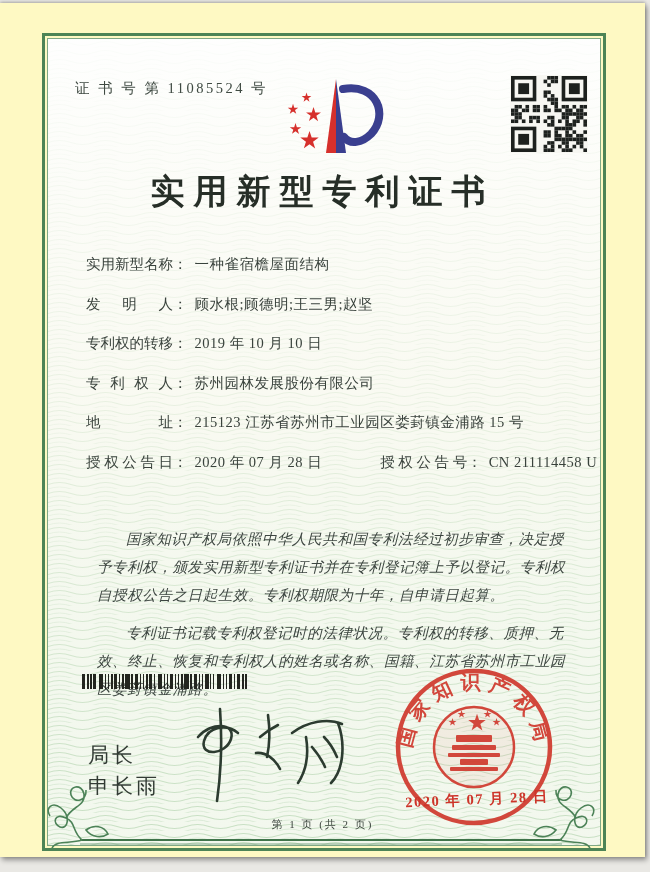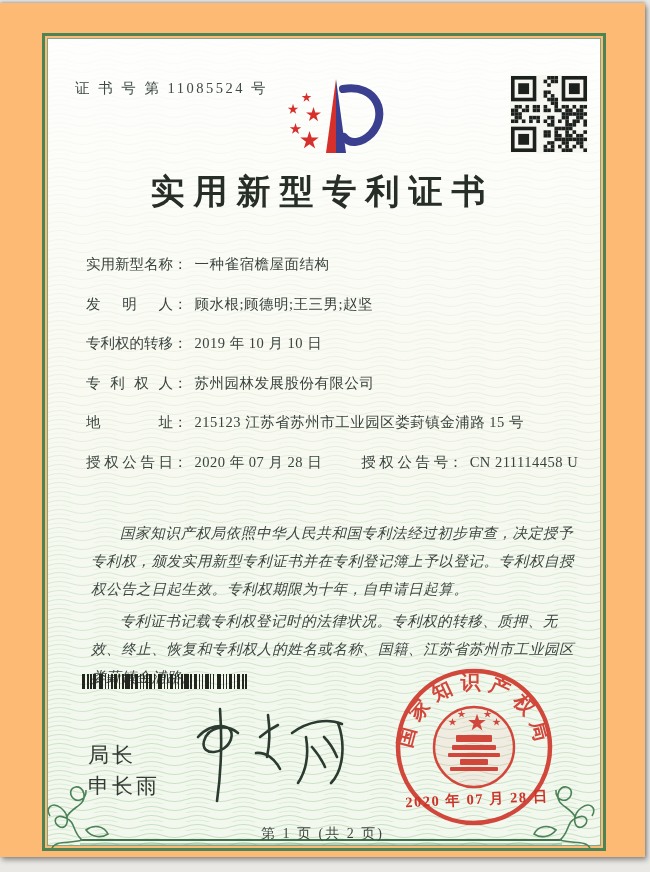--- a/index.html
+++ b/index.html
@@ -3,21 +3,21 @@
 <meta charset="utf-8">
 <style>
   html,body{margin:0;padding:0;}
   body{
     width:650px;height:872px;position:relative;overflow:hidden;
     background:#e9e8e4;
     font-family:"Liberation Serif","DejaVu Serif",serif;
   }
   .paper{
     position:absolute;left:0;top:3px;right:5px;bottom:15px;
-    background:#fdba74;
+    background:#fef9c3;
     box-shadow:2px 3px 5px rgba(0,0,0,.38), 0 -1px 3px rgba(0,0,0,.25);
   }
   .frame{
     position:absolute;left:42px;top:30px;width:558px;height:812px;
     border:3px solid #4d8456;
   }
   .frame::after{
     content:"";position:absolute;inset:2px;border:1px solid #7fa886;pointer-events:none;
   }
   .waves{position:absolute;inset:3px;width:calc(100% - 6px);height:calc(100% - 6px);}
@@ -32,46 +32,46 @@
   .title{
     position:absolute;left:0;right:0;top:166px;text-align:center;
     font-size:34px;font-weight:700;letter-spacing:9px;color:#262e27;
   }
 
   .fields{position:absolute;left:86px;top:250px;right:58px;font-size:14.5px;color:#39423c;}
   .frow{margin-bottom:17.5px;line-height:22px;white-space:nowrap;}
   .flabel{display:inline-block;width:87px;text-align:justify;text-align-last:justify;vertical-align:top;}
   .fcolon{display:inline-block;margin-right:7px;}
   .fvalue{letter-spacing:.5px;}
-  .grant-row{display:flex;gap:39px;}
+  .grant-row{display:flex;gap:58px;}
   .grant-row .frow{margin-bottom:0;}
 
   .paras{
     position:absolute;left:86px;right:64px;top:512px;
     font-size:14.5px;line-height:1.92;color:#3d4641;
     font-style:italic;letter-spacing:.6px;
   }
-  .paras p{margin:5px;text-indent:2em;}
+  .paras p{margin:11px;text-indent:2em;}
 
   .barcode{position:absolute;left:82px;top:671px;width:172px;height:15px;font-size:0;}
   .barcode span{display:inline-block;height:100%;background:#23261f;vertical-align:top;}
 
   .director{position:absolute;left:88px;top:737px;font-size:21px;line-height:31px;color:#323b34;letter-spacing:3px;}
   .signature{position:absolute;left:168px;top:700px;width:200px;height:106px;}
 
   .seal{position:absolute;left:390px;top:660px;width:168px;height:168px;opacity:.92;}
   .seal-date{
     position:absolute;left:392px;top:787px;width:170px;text-align:center;
     color:#cd3429;font-size:14.5px;letter-spacing:1.5px;transform:rotate(-2.5deg);
     font-weight:700;
   }
 
   .footer{
     position:absolute;left:0;right:0;top:814px;text-align:center;
-    font-size:14px;color:#3c453e;letter-spacing:2px;margin-top:8px;
+    font-size:11px;color:#3c453e;letter-spacing:2px;
   }
   .bottom-orn{position:absolute;left:42px;top:763px;width:558px;height:84px;}
 </style>
 </head>
 <body>
 
 <div class="paper">
 
   <div class="frame">
     <svg class="waves" preserveAspectRatio="none">

